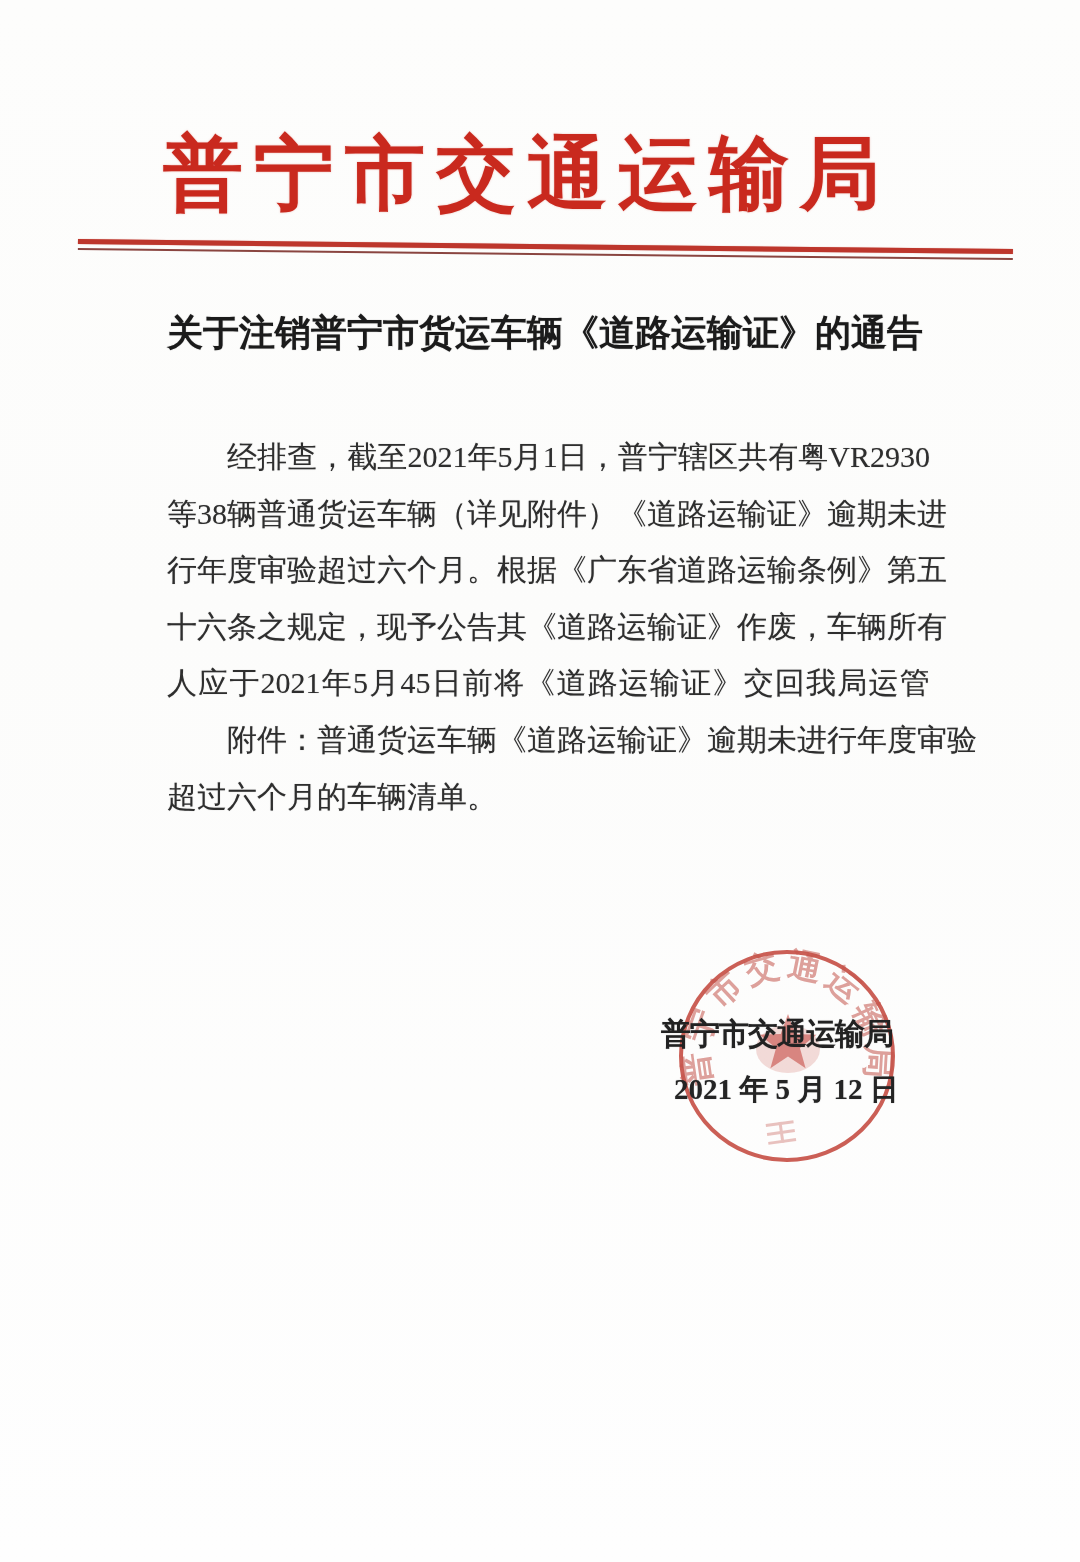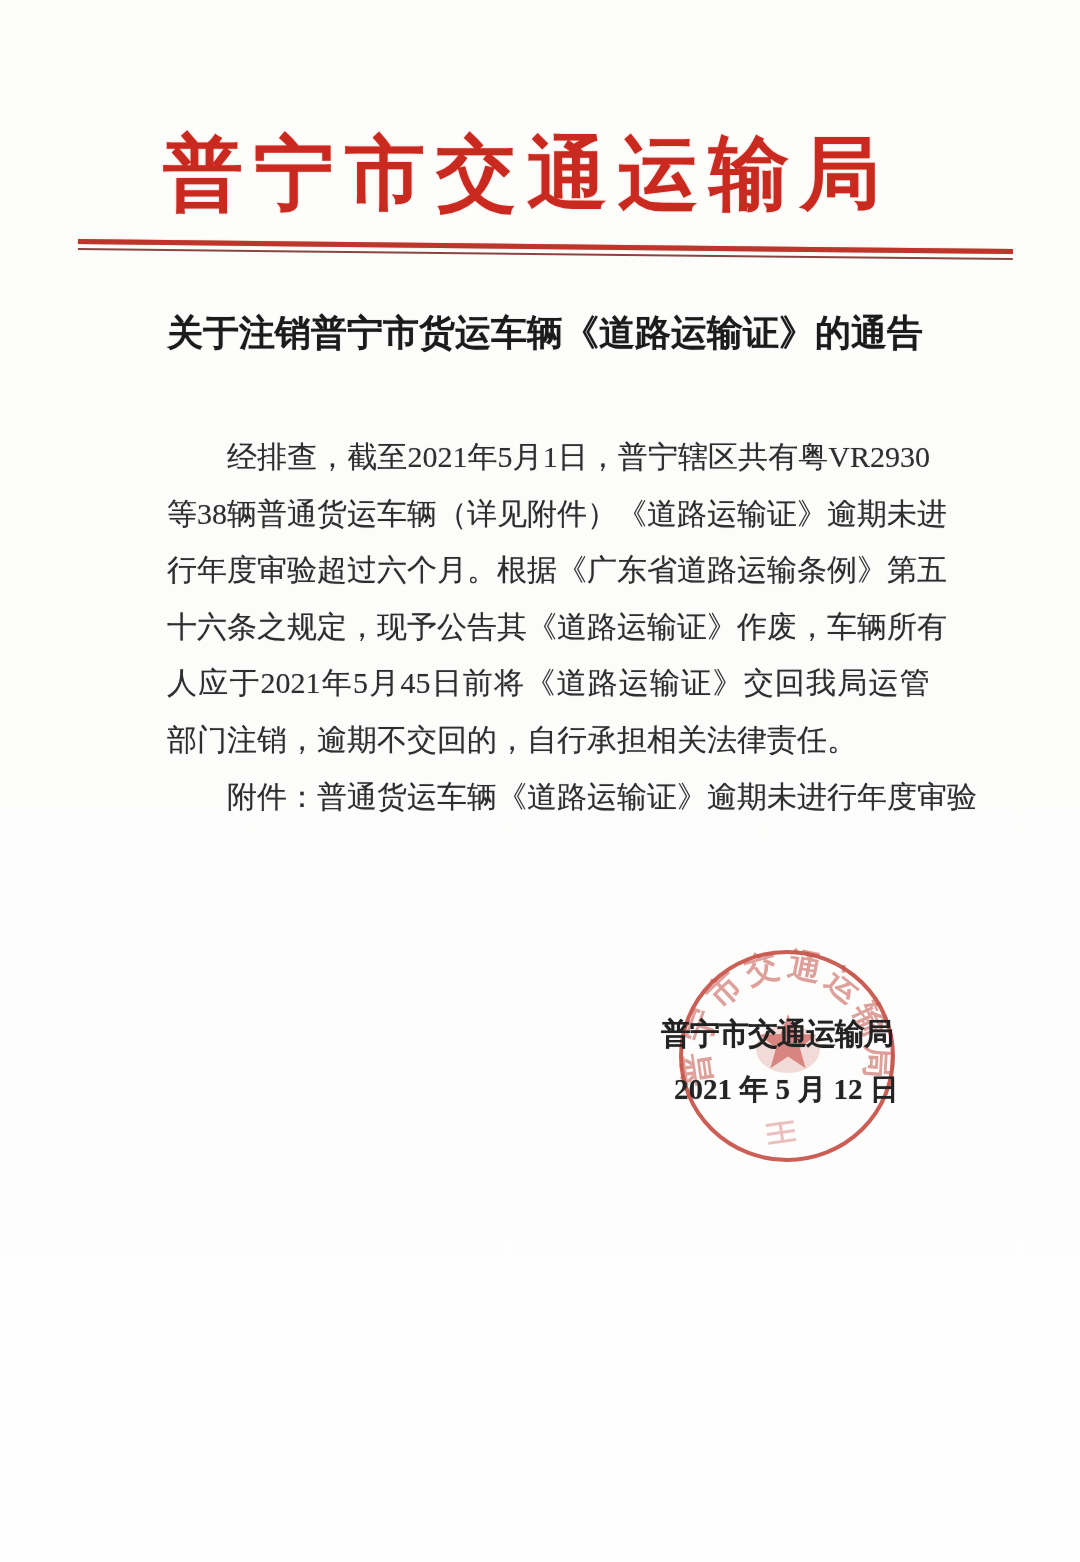--- a/index.html
+++ b/index.html
@@ -209,21 +209,20 @@
         <span>输</span>
         <span>证</span>
         <span>》</span>
         <span>交</span>
         <span>回</span>
         <span>我</span>
         <span>局</span>
         <span>运</span>
         <span>管</span>
       </div>
-    <div class="bline">部门注销，逾期不交回的，自行承担相关法律责任。</div>
     <div class="bline jline indent">
         <span>附</span>
         <span>件</span>
         <span>：</span>
         <span>普</span>
         <span>通</span>
         <span>货</span>
         <span>运</span>
         <span>车</span>
         <span>辆</span>
@@ -237,20 +236,21 @@
         <span>逾</span>
         <span>期</span>
         <span>未</span>
         <span>进</span>
         <span>行</span>
         <span>年</span>
         <span>度</span>
         <span>审</span>
         <span>验</span>
       </div>
+    <div class="bline">超过六个月的车辆清单。</div>
   </div>
 
   <svg class="seal" width="240" height="230" viewBox="0 0 240 230">
 
     <ellipse cx="121" cy="108" rx="32" ry="24" fill="rgba(203,96,88,0.22)"></ellipse>
 
     <ellipse cx="120" cy="115" rx="106" ry="104" fill="none" stroke="#c4493f" stroke-width="4" opacity="0.88"></ellipse>
 
     <defs>
       <path id="sealArc" d="M 44.8 142.4 A 80 80 0 1 1 195.2 142.4" fill="none"></path>

